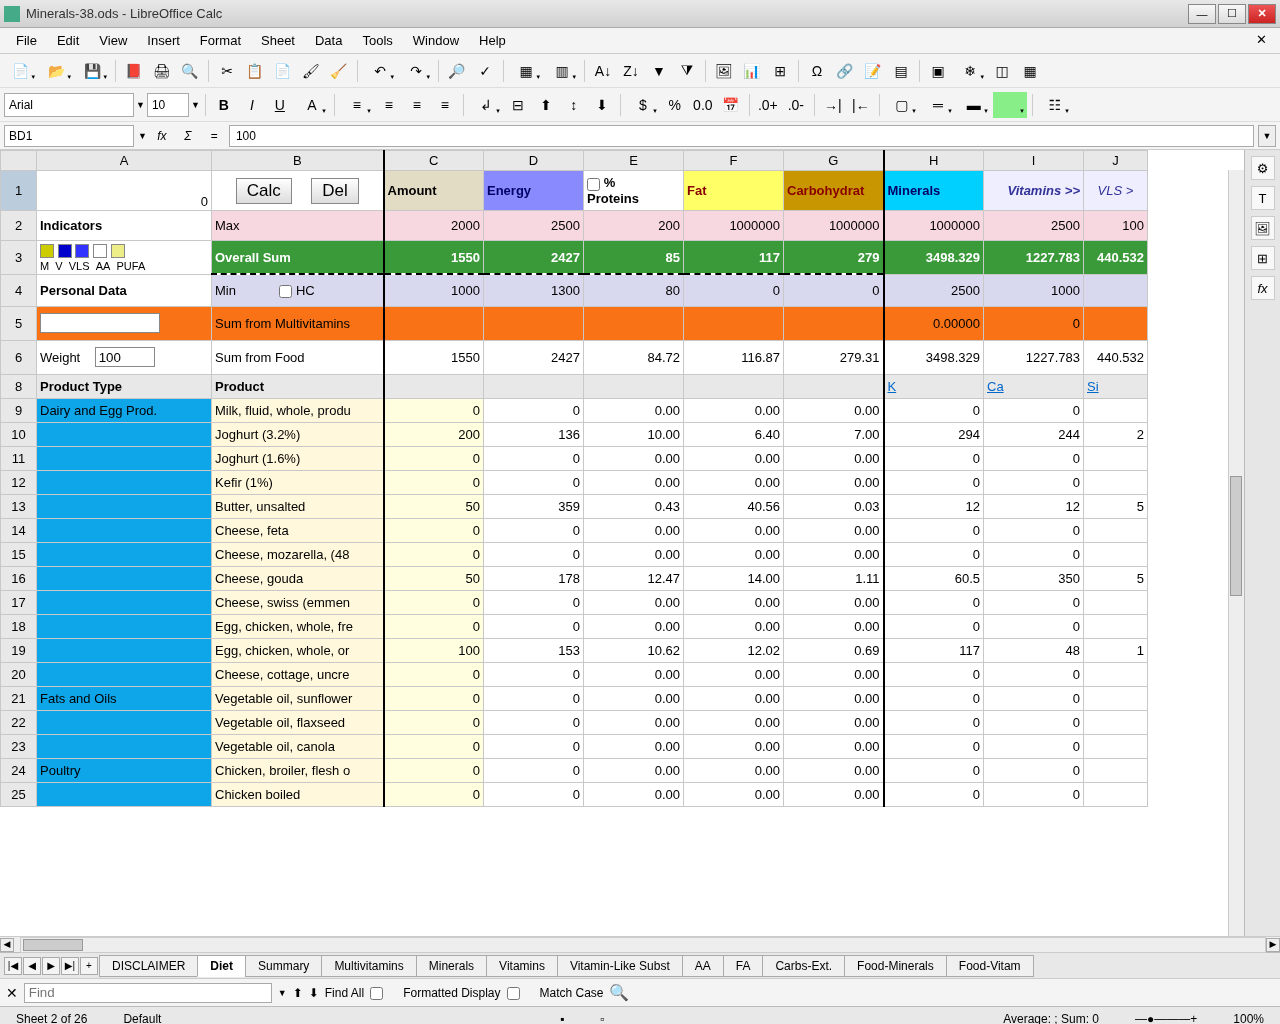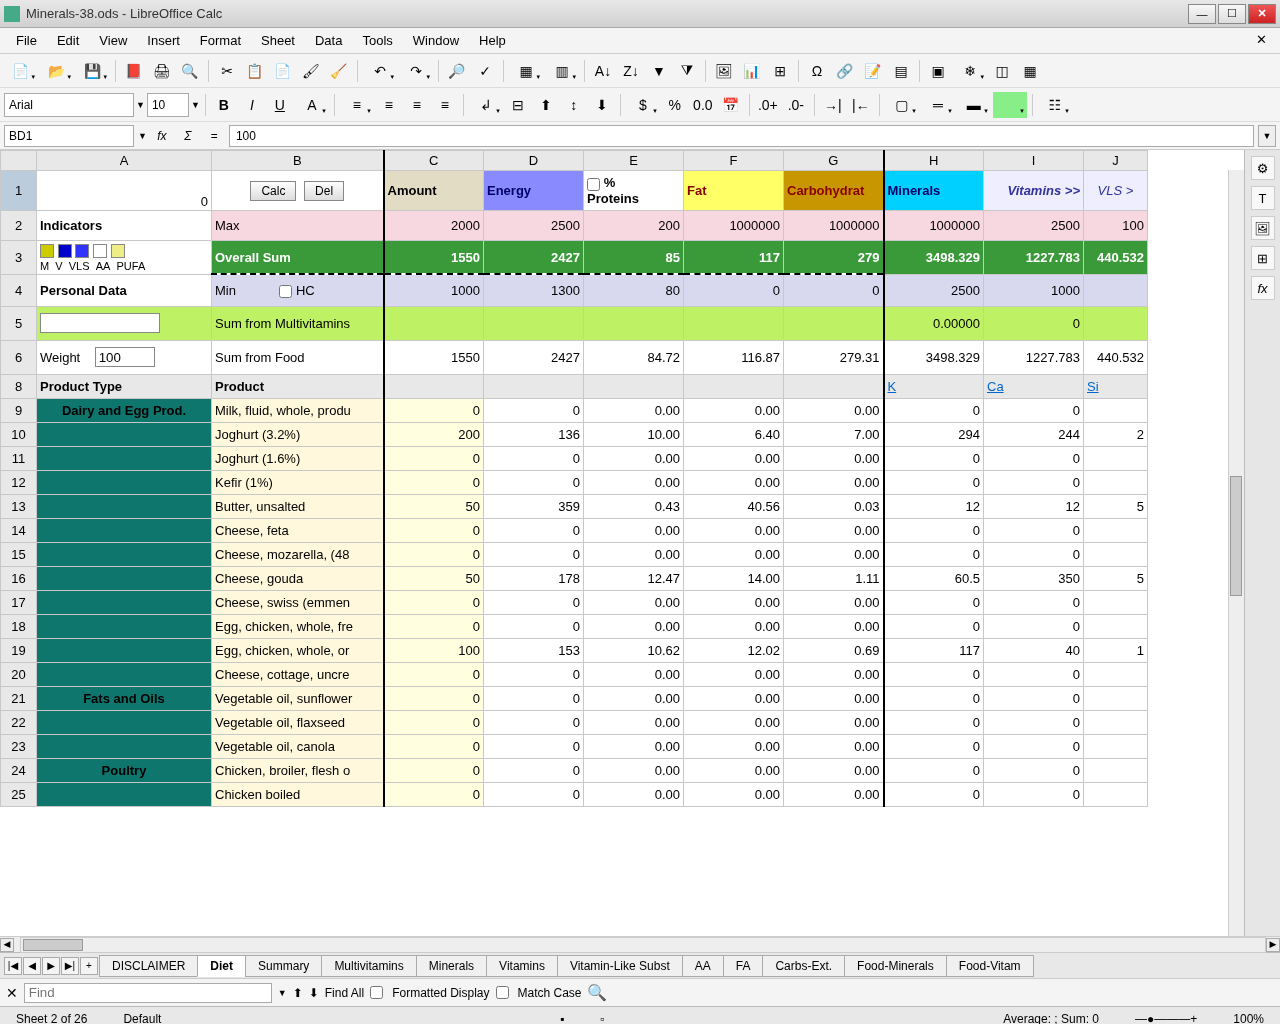--- a/index.html
+++ b/index.html
@@ -53,49 +53,49 @@
 td.lft { text-align: left; }
 td.bold { font-weight: bold; }
 
 
 .cA{width:175px}.cB{width:172px}.cC{width:100px}.cD{width:100px}.cE{width:100px}.cF{width:100px}.cG{width:100px}.cH{width:100px}.cI{width:100px}.cJ{width:64px}
 .r1-amount{background:#e3dcc4}.r1-energy{background:#8a8aff;color:#006;font-weight:bold}.r1-fat{background:#ffff66;font-weight:bold;color:#800}.r1-carbs{background:#c89600;color:#800;font-weight:bold}.r1-minerals{background:#00d0ff;font-weight:bold;color:#006}.r1-vit{background:#eef;color:#339;font-style:italic;font-weight:bold}.r1-vls{background:#eef;color:#339;font-style:italic;font-weight:normal}
 tr.r2 td{background:#f8d8e0}
 tr.r3 td{background:#3a9a3a;color:#fff;font-weight:bold}
 tr.r3 td.cA{background:#fff;color:#000}
 tr.r4 td{background:#d8d8ef}
-tr.r5 td{background:#bef264}
+tr.r5 td{background:#f97316}
 tr.r6 td{background:#fff}
 tr.r8 td{background:#e8e8e8;font-weight:bold}
 tr.r8 td.link{color:#06c;text-decoration:underline;font-weight:normal}
-.prodtype{background:#0f766e;text-align:center;font-weight:bold}
+.prodtype{background:#0ea5e9;text-align:left;font-weight:normal}
 .prodcell{background:#fff8dc;text-align:left}
 .amtcell{background:#ffffe0}
 tr.r3 td.cB,tr.r3 td.cC,tr.r3 td.cD,tr.r3 td.cE,tr.r3 td.cF,tr.r3 td.cG{border-bottom:2px dashed #000}
 
 
 td.gb-r{border-right:2px solid #000 !important}
 th.gb-r{border-right:2px solid #000 !important}
 
 
-.inline-btn{display:inline-block;padding:2px 10px;border:1px solid #888;background:linear-gradient(#fefefe,#ddd);font-size:12px;cursor:pointer;margin:0 2px}
+.inline-btn{display:inline-block;padding:2px 10px;border:1px solid #888;background:linear-gradient(#fefefe,#ddd);font-size:17px;cursor:pointer;margin:0 8px}
 .small-check{vertical-align:middle}
 
 
 .sheet-tab-bar{height:26px;background:#e8e8e8;display:flex;align-items:center;border-top:1px solid #bbb;padding:0 4px;font-size:12px}
 .nav-btn{width:18px;height:18px;border:1px solid #aaa;background:#f4f4f4;display:flex;align-items:center;justify-content:center;cursor:pointer;margin-right:1px;font-size:10px}
 .sheet-tab{padding:3px 12px;border:1px solid #aaa;background:#f0f0f0;cursor:pointer;margin-right:-1px}
 .sheet-tab.active{background:#fff;font-weight:bold;border-bottom-color:#fff}
 .hscroll{flex:1;height:16px;margin-left:6px;background:#eee;border:1px solid #ccc;position:relative}
 .hscroll-thumb{position:absolute;left:2px;top:1px;width:60px;height:12px;background:#ccc;border:1px solid #999}
 
 
 .find-bar{height:28px;background:#f4f4f4;display:flex;align-items:center;padding:0 6px;gap:6px;border-top:1px solid #ccc;font-size:12px}
 .find-input{width:248px;height:20px;border:1px solid #aaa;padding:0 4px}
-.find-chk{display:flex;align-items:flex-start;gap:9px}
+.find-chk{display:flex;align-items:flex-end;gap:20px}
 
 
 .status-bar{height:24px;background:#e8e8e8;display:flex;align-items:center;padding:0 8px;gap:20px;border-top:1px solid #bbb;font-size:12px}
 .status-bar .sec{padding:0 8px}
 .status-bar .spacer{flex:1}
 
 
 .vscroll{position:absolute;right:0;top:20px;bottom:0;width:16px;background:#eee;border-left:1px solid #ccc}
 .vscroll-thumb{position:absolute;top:40%;left:1px;width:12px;height:120px;background:#ccc;border:1px solid #999}
 
@@ -507,21 +507,21 @@
           <tr>
             <th class="row-hdr">19</th>
             <td class="prodtype"></td>
             <td class="prodcell gb-r">Egg, chicken, whole, or</td>
             <td class="amtcell">100</td>
             <td>153</td>
             <td>10.62</td>
             <td>12.02</td>
             <td class="gb-r">0.69</td>
             <td>117</td>
-            <td>40</td>
+            <td>48</td>
             <td>1</td>
           </tr>
           <tr>
             <th class="row-hdr">20</th>
             <td class="prodtype"></td>
             <td class="prodcell gb-r">Cheese, cottage, uncre</td>
             <td class="amtcell">0</td>
             <td>0</td>
             <td>0.00</td>
             <td>0.00</td>

